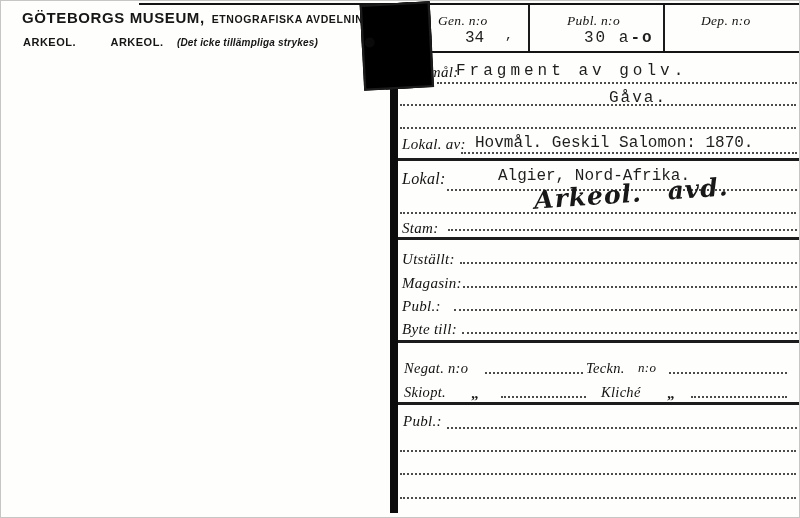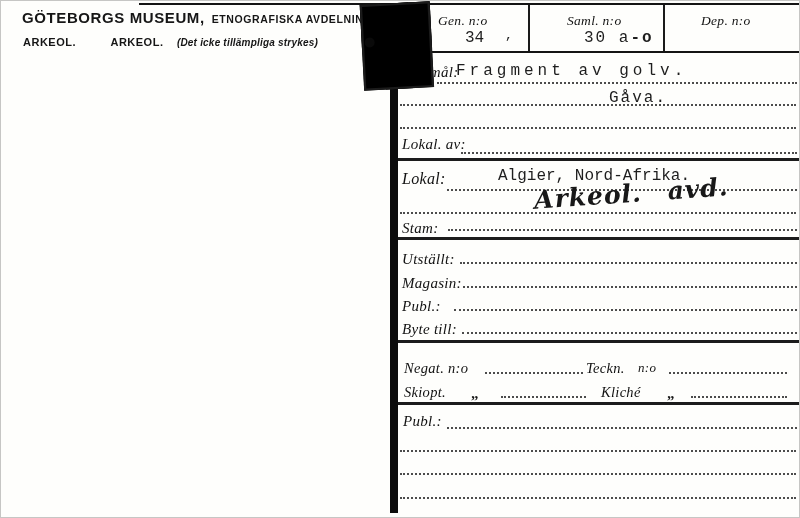--- a/index.html
+++ b/index.html
@@ -57,33 +57,34 @@
   </div>
 
   <div class="abs rule" style="left:396px; top:50px; width:404px;"></div>
   <div class="abs vline" style="left:527px; top:4px; height:46px;"></div>
   <div class="abs vline" style="left:662px; top:4px; height:46px;"></div>
 
   <div class="abs lbl lbl-sm" style="left:437px; top:12px;">Gen. n:o</div>
   <div class="abs typed" style="left:464px; top:28px;">34</div>
   <div class="abs typed" style="left:504px; top:27px; font-size:13px;">,</div>
 
-  <div class="abs lbl lbl-sm" style="left:566px; top:12px;">Saml. n:o</div>
+  <div class="abs lbl lbl-sm" style="left:566px; top:12px;">Publ. n:o</div>
   <div class="abs typed sp2" style="left:583px; top:28px;"><span>30 a</span><span class="bold">-o</span></div>
 
   <div class="abs lbl lbl-sm" style="left:700px; top:12px;">Dep. n:o</div>
 
   <div class="abs lbl" style="left:399px; top:63px; z-index:1;">Föremål:</div>
   <div class="abs typed sp4" style="left:455px; top:61px;">Fragment av golv.</div>
   <div class="abs dotted" style="left:436px; top:81px; width:360px;"></div>
   <div class="abs typed sp2" style="left:608px; top:88px;">Gåva.</div>
   <div class="abs dotted" style="left:399px; top:103px; width:396px;"></div>
   <div class="abs dotted" style="left:399px; top:126px; width:396px;"></div>
 
   <div class="abs lbl" style="left:401px; top:135px;">Lokal. av:</div>
+  <div class="abs typed" style="left:474px; top:133px;">Hovmål. Geskil Salomon: 1870.</div>
   <div class="abs dotted" style="left:460px; top:151px; width:336px;"></div>
   <div class="abs thick" style="left:396px; top:157px; width:404px;"></div>
 
   <div class="abs lbl" style="left:401px; top:169px; font-size:16px;">Lokal:</div>
   <div class="abs typed" style="left:497px; top:166px;">Algier, Nord-Afrika.</div>
   <div class="abs dotted" style="left:446px; top:188px; width:350px;"></div>
   <div class="abs sig" style="left:533px; top:178px;"><span>Arkeol.</span><span class="gap">avd.</span></div>
   <div class="abs dotted" style="left:399px; top:211px; width:396px;"></div>
 
   <div class="abs lbl" style="left:401px; top:219px;">Stam:</div>

